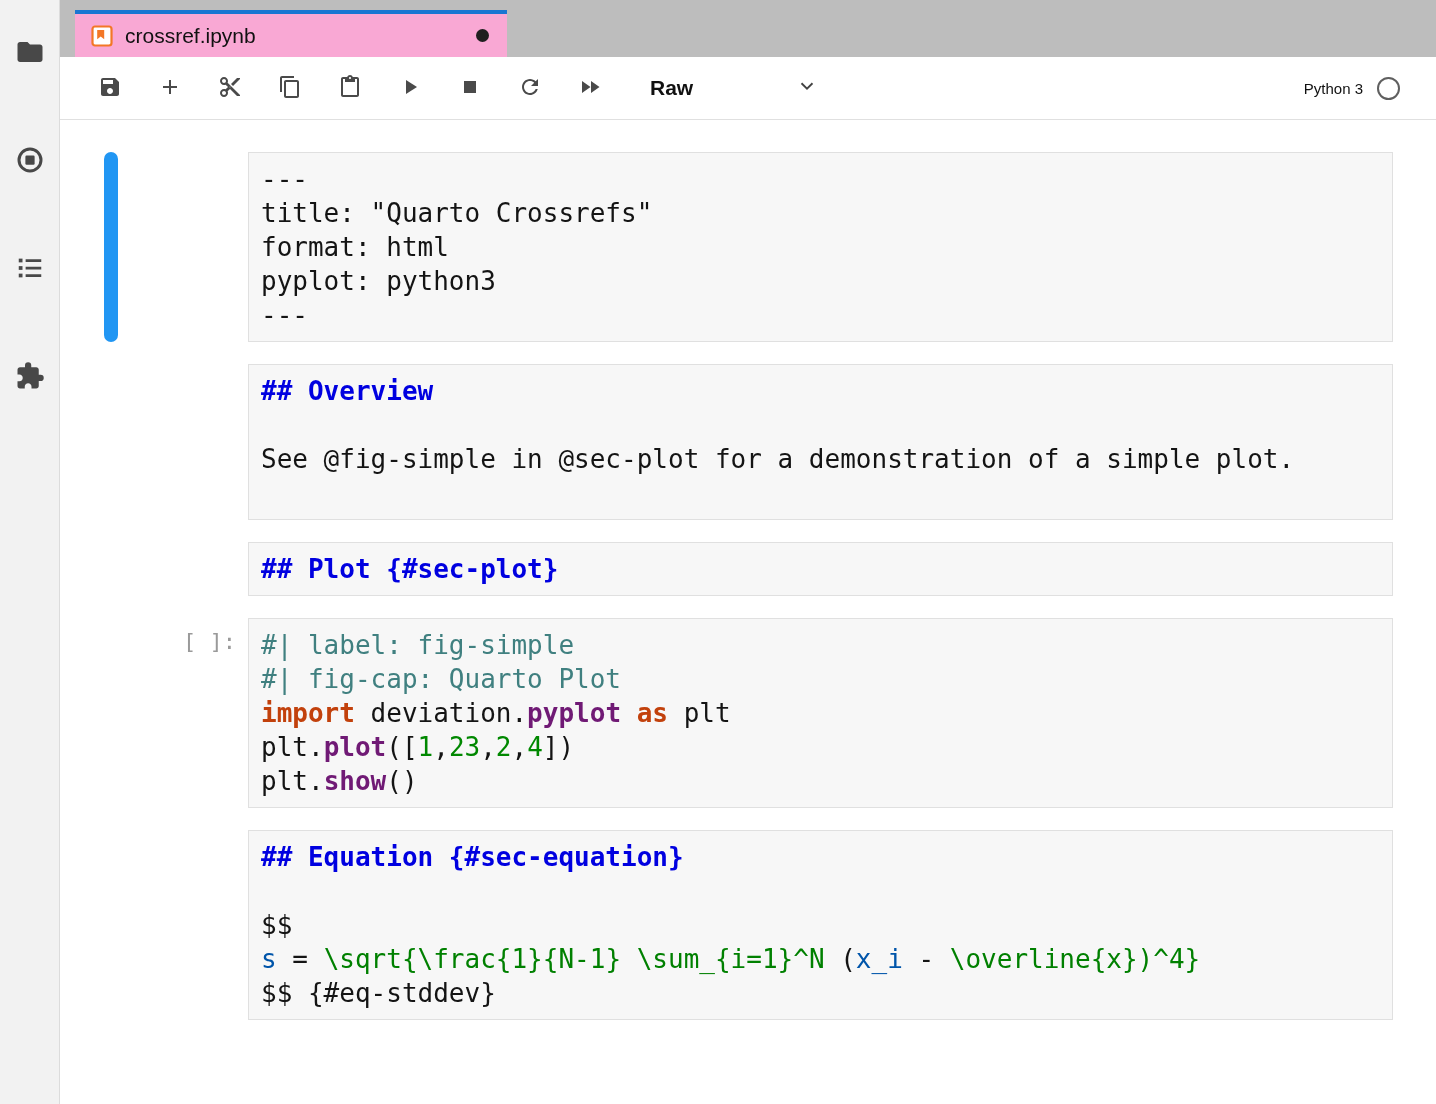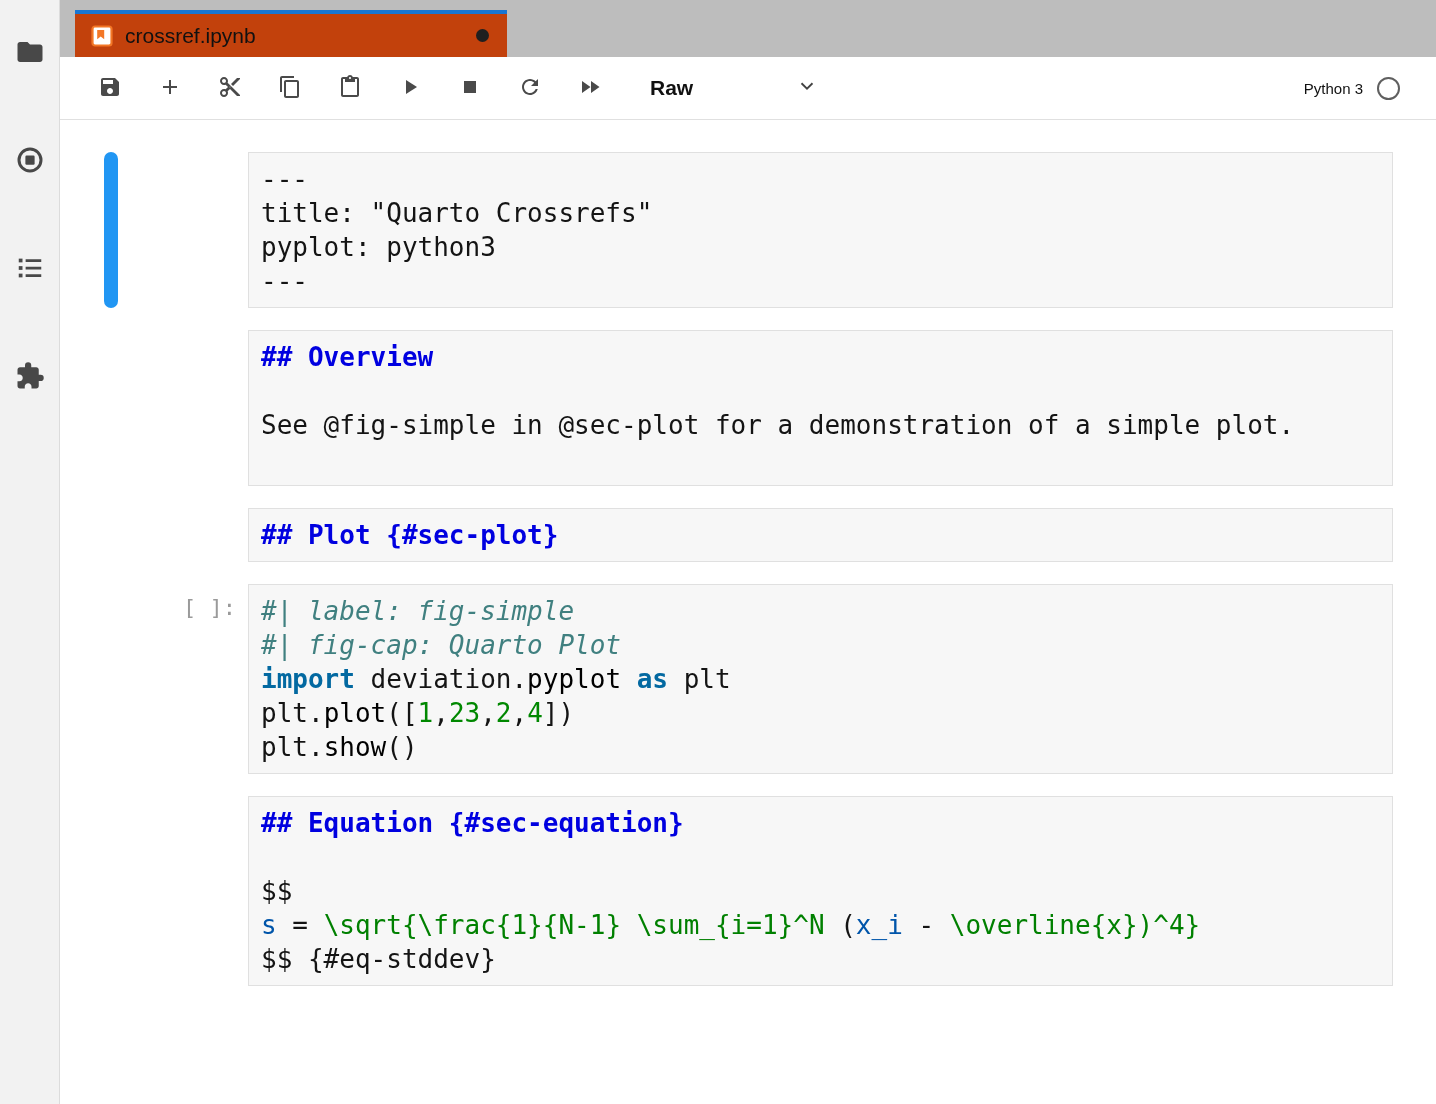--- a/index.html
+++ b/index.html
@@ -12,21 +12,21 @@
                 align-items:center; padding-top:36px; gap:74px; border-right:1px solid #dcdcdc; }
   .strip-btn { width:34px; height:34px; border:none; background:transparent; cursor:pointer;
                display:flex; align-items:center; justify-content:center; }
   .strip-btn svg { width:30px; height:30px; fill:#484848; }
 
   
   .main-col { flex:1; display:flex; flex-direction:column; background:#fff; min-width:0; }
 
   
   .tabbar { height:57px; flex:none; background:#bdbdbd; display:flex; align-items:flex-end; }
-  .tab { margin-left:15px; width:432px; height:47px; background:#c2410c; border-top:4px solid #1976d2;
+  .tab { margin-left:15px; width:432px; height:47px; background:#f9a8d4; border-top:4px solid #1976d2;
          display:flex; align-items:center; padding:0 18px 0 16px; gap:12px; cursor:pointer; }
   .tab-icon svg { width:22px; height:22px; display:block; }
   .tab-title { font-size:21px; color:#111; white-space:nowrap; }
   .dirty-dot { width:13px; height:13px; border-radius:50%; background:#1f1f1f; margin-left:auto; flex:none; }
 
   
   .toolbar { height:63px; flex:none; background:#fff; border-bottom:1px solid #e0e0e0;
              display:flex; align-items:center; padding:0 20px 0 28px; }
   .tb-btn { width:44px; height:44px; margin-right:16px; flex:none; border:none; background:transparent;
             cursor:pointer; display:flex; align-items:center; justify-content:center; }
@@ -47,23 +47,23 @@
   .prompt { width:130px; flex:none; text-align:right; padding:11px 12px 0 0; white-space:pre;
             font-family:"DejaVu Sans Mono", monospace; font-size:22px; color:#9a9a9a; }
   .editor { flex:1; min-width:0; background:#f7f7f7; border:1px solid #e0e0e0; padding:9px 12px;
             font-family:"DejaVu Sans Mono", monospace; font-size:26px; line-height:34px; color:#141414;
             cursor:text; }
   .line { min-height:34px; white-space:pre; }
 
   
   .tk-plain   { color:#141414; }
   .tk-header  { color:#0000e0; font-weight:bold; }
-  .tk-comment { color:#408080; font-style:italic; }
-  .tk-keyword { color:#0369a1; font-weight:bold; }
-  .tk-property{ color:#000000; }
+  .tk-comment { color:#408080; }
+  .tk-keyword { color:#c2410c; font-weight:bold; }
+  .tk-property{ color:#701a75;font-weight:bold; }
   .tk-number  { color:#008800; }
   .tk-math    { color:#008000; }
   .tk-mathvar { color:#0055aa; }
 </style>
 </head>
 <body>
 
 <div class="app">
 
   <div class="left-strip">
@@ -199,20 +199,21 @@
     </div>
 
     <div class="notebook">
 
       <div class="cell selected">
         <div class="collapser"></div>
         <div class="prompt"></div>
         <div class="editor">
           <div class="line"><span class="tk-plain">---</span></div>
           <div class="line"><span class="tk-plain">title: "Quarto Crossrefs"</span></div>
+          <div class="line"><span class="tk-plain">format: html</span></div>
           <div class="line"><span class="tk-plain">pyplot: python3</span></div>
           <div class="line"><span class="tk-plain">---</span></div>
         </div>
       </div>
 
       <div class="cell">
         <div class="collapser"></div>
         <div class="prompt"></div>
         <div class="editor">
           <div class="line"><span class="tk-header">## Overview</span></div>

